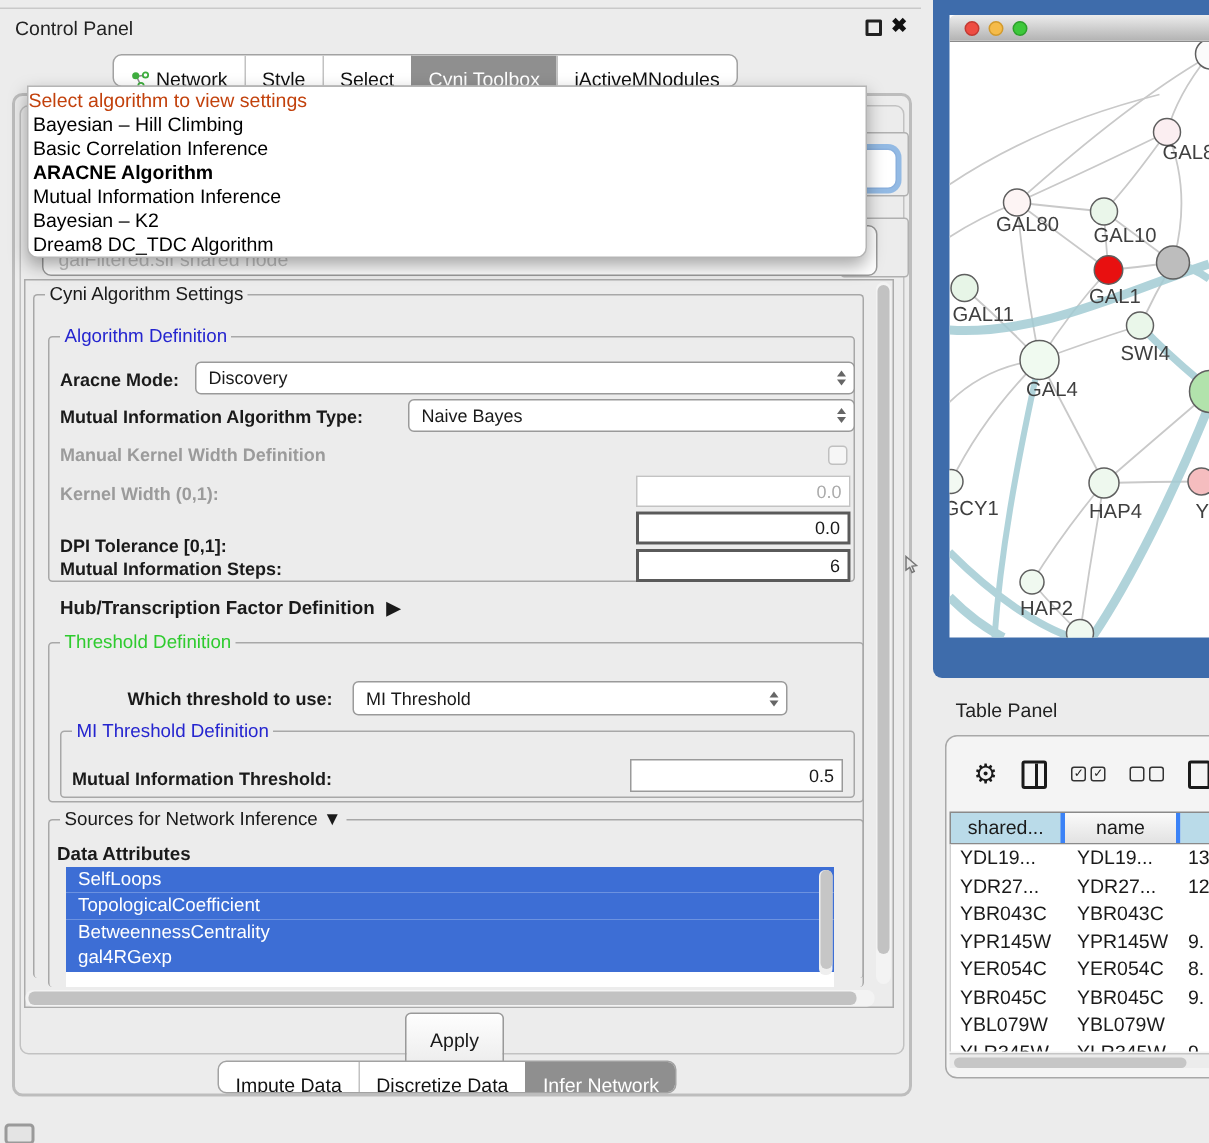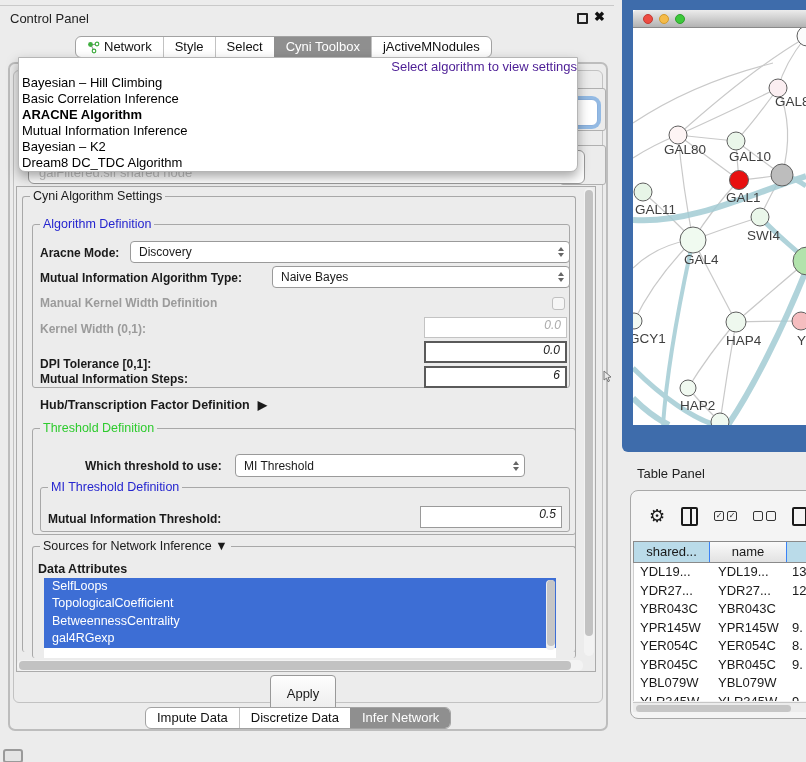--- a/index.html
+++ b/index.html
@@ -11,59 +11,59 @@
   .abs { position:absolute; }
 
   
   .cp-header { left:0; top:5px; width:614px; height:26px; border-top:1px solid #c9c9c9; }
   .cp-title { left:10px; top:11px; font-size:13px; color:#222; }
   .float-icon { left:577px; top:13px; width:11px; height:11px; border:2px solid #222; border-radius:1px; }
   .close-icon { left:594px; top:9px; font-size:13px; font-weight:bold; color:#111; }
 
   
   .tabbar { display:flex; height:22px; border:1px solid #a2a2a2; border-radius:6px; overflow:hidden; background:#fff; }
-  .tab { font-size:13px; line-height:20px; padding:4px 11px; white-space:nowrap; border-left:1px solid #c2c2c2; color:#111; display:flex; align-items:center; gap:4px; }
+  .tab { font-size:13px; line-height:20px; padding:16px 11px; white-space:nowrap; border-left:1px solid #c2c2c2; color:#111; display:flex; align-items:center; gap:4px; }
   .tab:first-child { border-left:none; }
   .tab.sel { background:#8f8f8f; color:#fff; border-left-color:#8f8f8f; }
   .top-tabs { left:75px; top:36px; }
   .bottom-tabs { left:145px; top:707px; }
 
   
   .outer-panel { left:8px; top:62px; width:600px; height:669px; border:2px solid #bdbdbd; border-radius:7px; background:#ececec; }
   .inner-panel { left:13px; top:70px; width:590px; height:633px; border:1px solid #c2c2c2; border-radius:6px; background:#ececec; }
   .settings-pane { left:16px; top:186px; width:580px; height:486px; border:1px solid #ababab; background:#ececec; overflow:hidden; }
 
   
   .frag-group { border:1px solid #b0b0b0; border-radius:3px; background:#ececec; }
   .frag-combo-blue { left:556px; top:99px; width:42px; height:27px; background:#fff; border-radius:6px; border:1px solid #8ab0dd; box-shadow:0 0 0 3px rgba(100,160,225,.65); }
   .frag-combo-bottom { left:28px; top:150px; width:557px; height:34px; background:#fff; border:1px solid #9a9a9a; border-radius:6px; display:flex; align-items:flex-end; padding:0 0 3px 10px; font-size:13px; color:#c4c4c4; }
 
   
   .dropdown { left:18px; top:57px; width:560px; height:115px; background:#fff; border:1px solid #b5b5b5;
     border-radius:0 0 7px 7px; box-shadow:0 5px 12px rgba(0,0,0,.35); z-index:20; padding-top:1px; }
-  .dd-prompt { text-align:right; font-size:13px; color:#4c1d95; height:16px; line-height:15px; }
+  .dd-prompt { text-align:left; font-size:13px; color:#c2410c; height:16px; line-height:15px; }
   .dd-item { font-size:13px; height:16px; line-height:16px; padding-left:3px; color:#000; }
   .dd-item.bold { font-weight:bold; }
 
   
   .group { border:1px solid #a8a8a8; border-radius:3px; }
   .legend { position:absolute; top:-8px; left:7px; background:#ececec; padding:0 3px; font-size:12.5px; white-space:nowrap; }
   .legend.blue { color:#2525cf; }
   .legend.green { color:#2ecb2e; }
 
   .lbl { position:absolute; font-size:12px; font-weight:bold; white-space:nowrap; }
   .lbl.dis { color:#9b9b9b; }
 
   .combo { position:absolute; background:#fff; border:1px solid #9a9a9a; border-radius:4px; font-size:12px; display:flex; align-items:center; padding-left:8px; }
   .spin { position:absolute; right:5px; top:0; bottom:0; display:flex; flex-direction:column; justify-content:center; gap:2px; }
   .spin i { display:block; width:0; height:0; border-left:3.5px solid transparent; border-right:3.5px solid transparent; }
   .spin .up { border-bottom:4px solid #666; }
   .spin .dn { border-top:4px solid #666; }
 
-  .field { position:absolute; background:#fff; border:1px solid #9a9a9a; font-size:12px; display:flex; justify-content:flex-end; padding-right:5px;font-style:italic; }
+  .field { position:absolute; background:#fff; border:1px solid #9a9a9a; font-size:12px; display:flex; align-items:center; justify-content:flex-end; padding-right:5px; }
   .field.dark { border:2px solid #5a5a5a; }
   .field.dis { border:1px solid #c3c3c3; color:#ababab; }
 
   .checkbox { position:absolute; width:13px; height:13px; border:1px solid #c0c0c0; border-radius:3px; background:#f6f6f6; }
 
   .hub-row { left:40px; top:398px; font-size:12.5px; font-weight:bold; }
   .hub-arrow { font-size:12px; margin-left:8px; }
 
   .attr-list { left:44px; top:578px; width:512px; height:80px; background:#fff; overflow:hidden; }
   .attr-item { height:17.4px; line-height:17.4px; background:#3d6ed5; color:#ffffff; font-size:12.5px; padding-left:8px; }
@@ -94,21 +94,21 @@
   .tp-toolbar { position:absolute; left:0; top:0; width:100%; height:50px; display:flex; align-items:center; gap:16px; padding-left:18px; }
   .gear { font-size:18px; color:#1a1a1a; }
   .split-icon { width:17px; height:19px; border:2px solid #1a1a1a; border-radius:2px; position:relative; }
   .split-icon::after { content:""; position:absolute; left:50%; top:0; bottom:0; width:2px; background:#1a1a1a; }
   .cb-pair { display:flex; gap:3px; }
   .cb { width:10px; height:10px; border:1.5px solid #333; border-radius:2px; font-size:8px; line-height:8px; text-align:center; color:#222; }
   .page-icon { width:15px; height:19px; border:2px solid #1a1a1a; border-radius:2px; }
 
   .tp-table { position:absolute; left:2px; top:50px; right:0; }
   .tp-head { display:flex; height:22px; border:1px solid #8a8a8a; }
-  .th { font-size:13px; text-align:center; line-height:20px; border-right:1px solid #3b82f6; overflow:hidden; white-space:nowrap; }
+  .th { font-size:13px; text-align:center; line-height:20px; border-right:3px solid #3b82f6; overflow:hidden; white-space:nowrap; }
   .th.c1 { width:76px; background:#badbe9; }
   .th.c2 { width:77px; background:linear-gradient(#fafafa,#e2e2e2); }
   .th.c3 { flex:1; background:#badbe9; border-right:none; }
   .tp-body { background:#fff; height:138px; overflow:hidden; border-left:1px solid #cfcfcf; }
   .tr { display:flex; height:18.5px; font-size:13px; line-height:18.5px; white-space:nowrap; }
   .td.c1 { width:76px; padding-left:6px; overflow:hidden; }
   .td.c2 { width:77px; padding-left:8px; overflow:hidden; }
   .td.c3 { flex:1; padding-left:5px; overflow:hidden; }
   .tp-hscroll { position:absolute; left:2px; top:211px; right:0; height:10px; background:#ececec; border-top:1px solid #c6c6c6; }
   .tp-hthumb { position:absolute; left:3px; top:1.5px; width:155px; height:7px; background:#c6c6c6; border-radius:4px; }

